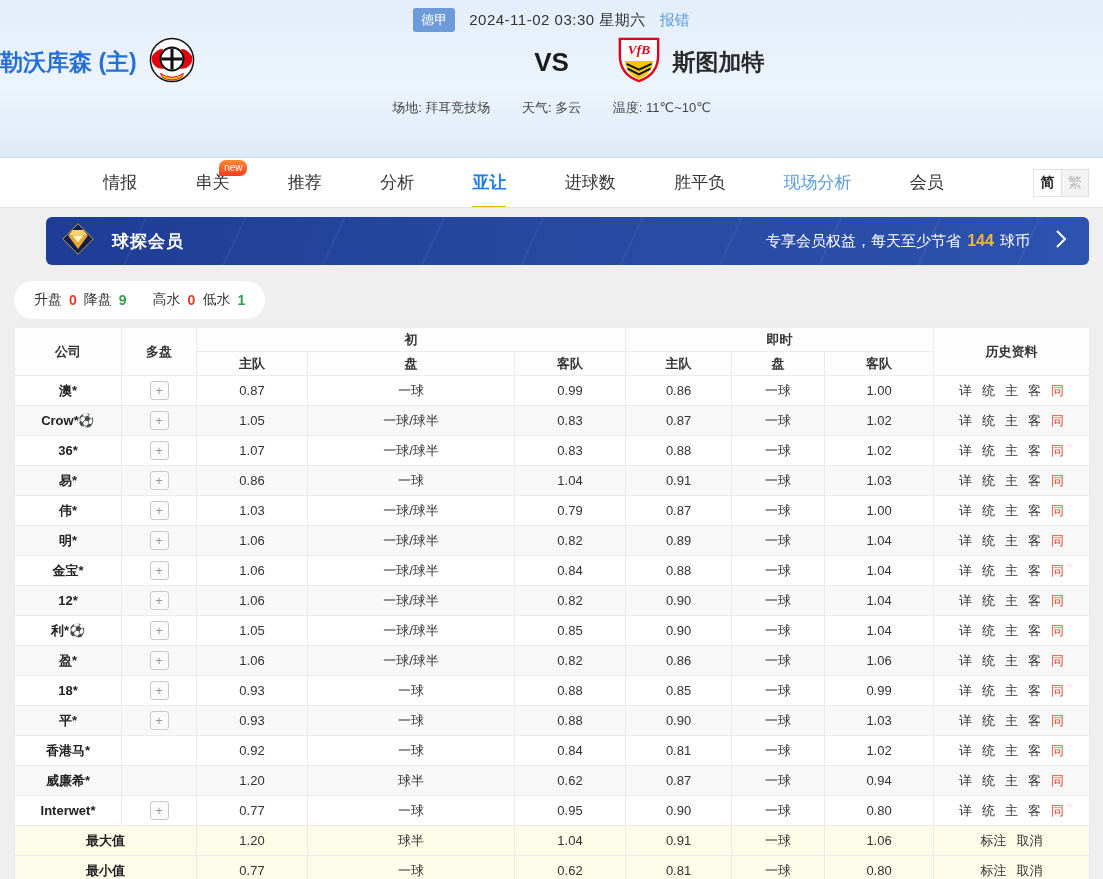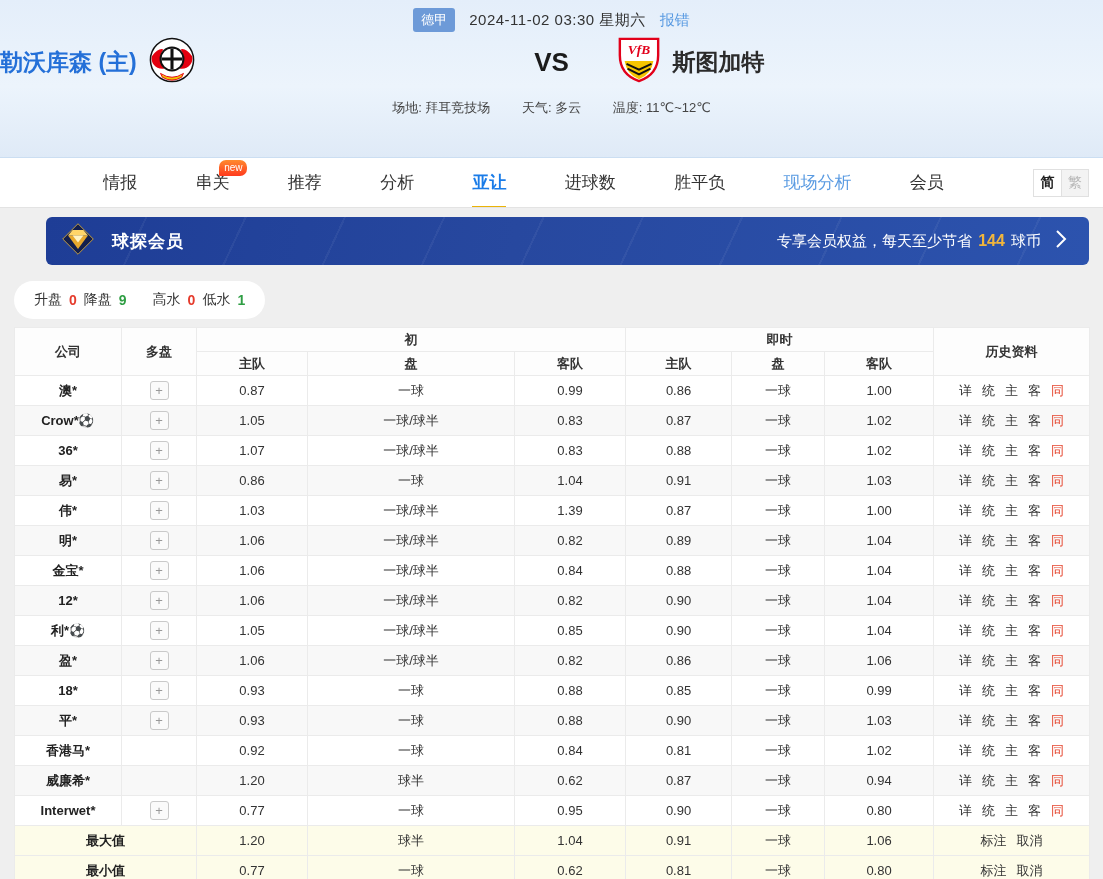--- a/index.html
+++ b/index.html
@@ -38,21 +38,21 @@
 
   
   .content { padding:9px 14px 0; }
   .vip-banner { height:48px; border-radius:6px; cursor:pointer; position:relative; overflow:hidden;
     background:linear-gradient(100deg,#1e3d96 0%,#27489f 45%,#2c53ae 100%);
     display:flex; align-items:center; justify-content:space-between; padding:0 22px 0 14px;margin-left:32px; }
   .vip-banner::before { content:""; position:absolute; inset:0;
     background:repeating-linear-gradient(115deg, rgba(255,255,255,.05) 0 2px, transparent 2px 90px); }
   .vip-left { display:flex; align-items:center; gap:16px; position:relative; }
   .vip-title { color:#fff; font-size:17px; font-weight:bold; letter-spacing:1px; }
-  .vip-right { display:flex; align-items:center; gap:14px; position:relative; }
+  .vip-right { display:flex; align-items:center; gap:25px; position:relative; }
   .vip-benefit { color:#fff; font-size:15px; }
   .vip-benefit b { color:#f2b63c; font-size:16px; margin:0 2px; }
 
   
   .filter-row { display:flex; align-items:center; margin-top:15px; height:40px; position:relative; }
   .filter-pill { background:#fff; border-radius:19px; height:38px; display:flex; align-items:center;
                  padding:0 20px; font-size:14px; gap:7px; }
   .filter-pill .gap { width:12px; }
   .fv-red { color:#e53b2c; font-weight:bold; }
   .fv-green { color:#2f9e44; font-weight:bold; }
@@ -111,21 +111,21 @@
             <path d="M7 25 h30 q-2 14 -15 19 q-13 -5 -15 -19z" fill="#f6c500"></path>
             <path d="M9 28 l13 6 l13 -6 M10 33 l12 6 l12 -6" stroke="#111" stroke-width="2" fill="none"></path>
           </svg>
         </span>
         <span class="team-name away">斯图加特</span>
       </div>
     </div>
     <div class="venue-line">
       <span>场地: 拜耳竞技场</span>
       <span>天气: 多云</span>
-      <span>温度: 11℃~12℃</span>
+      <span>温度: 11℃~10℃</span>
     </div>
   </header>
 
   <nav class="nav-bar">
     <div class="nav-tabs">
         <a class="nav-item">情报</a>
         <a class="nav-item">串关<span class="new-badge">new</span></a>
         <a class="nav-item">推荐</a>
         <a class="nav-item">分析</a>
         <a class="nav-item active">亚让</a>
@@ -250,21 +250,21 @@
             <td>0.91</td>
             <td>一球</td>
             <td>1.03</td>
             <td class="hist"><a>详</a><a>统</a><a>主</a><a>客</a><a class="same">同</a></td>
           </tr>
           <tr>
             <td class="company">伟*</td>
             <td><button class="plus-btn">+</button></td>
             <td>1.03</td>
             <td>一球/球半</td>
-            <td>1.39</td>
+            <td>0.79</td>
             <td>0.87</td>
             <td>一球</td>
             <td>1.00</td>
             <td class="hist"><a>详</a><a>统</a><a>主</a><a>客</a><a class="same">同</a></td>
           </tr>
           <tr class="stripe">
             <td class="company">明*</td>
             <td><button class="plus-btn">+</button></td>
             <td>1.06</td>
             <td>一球/球半</td>

